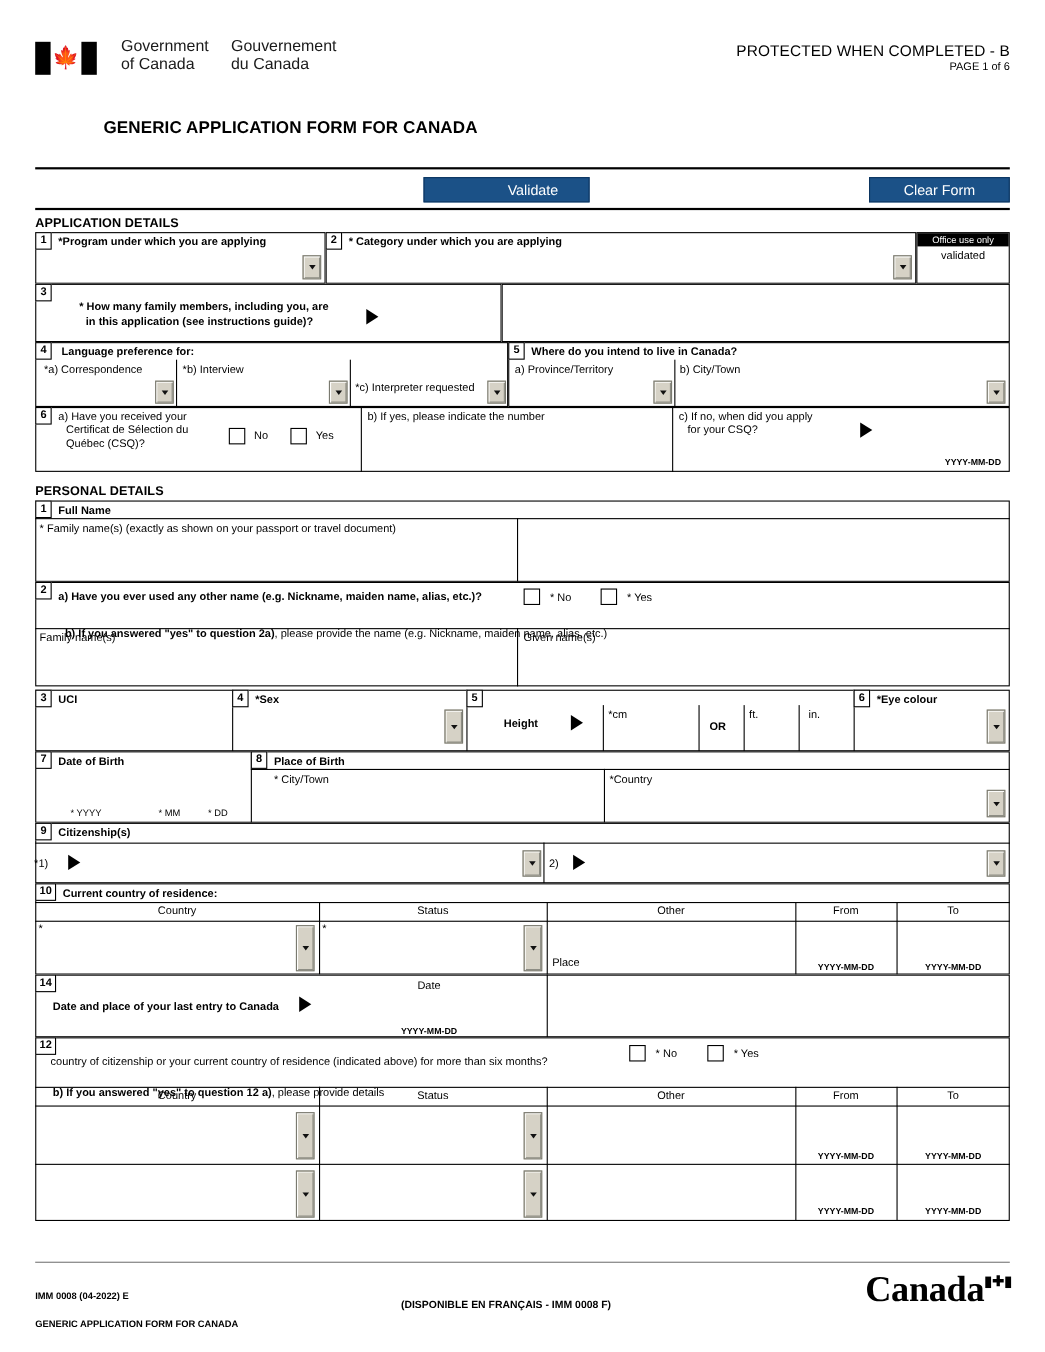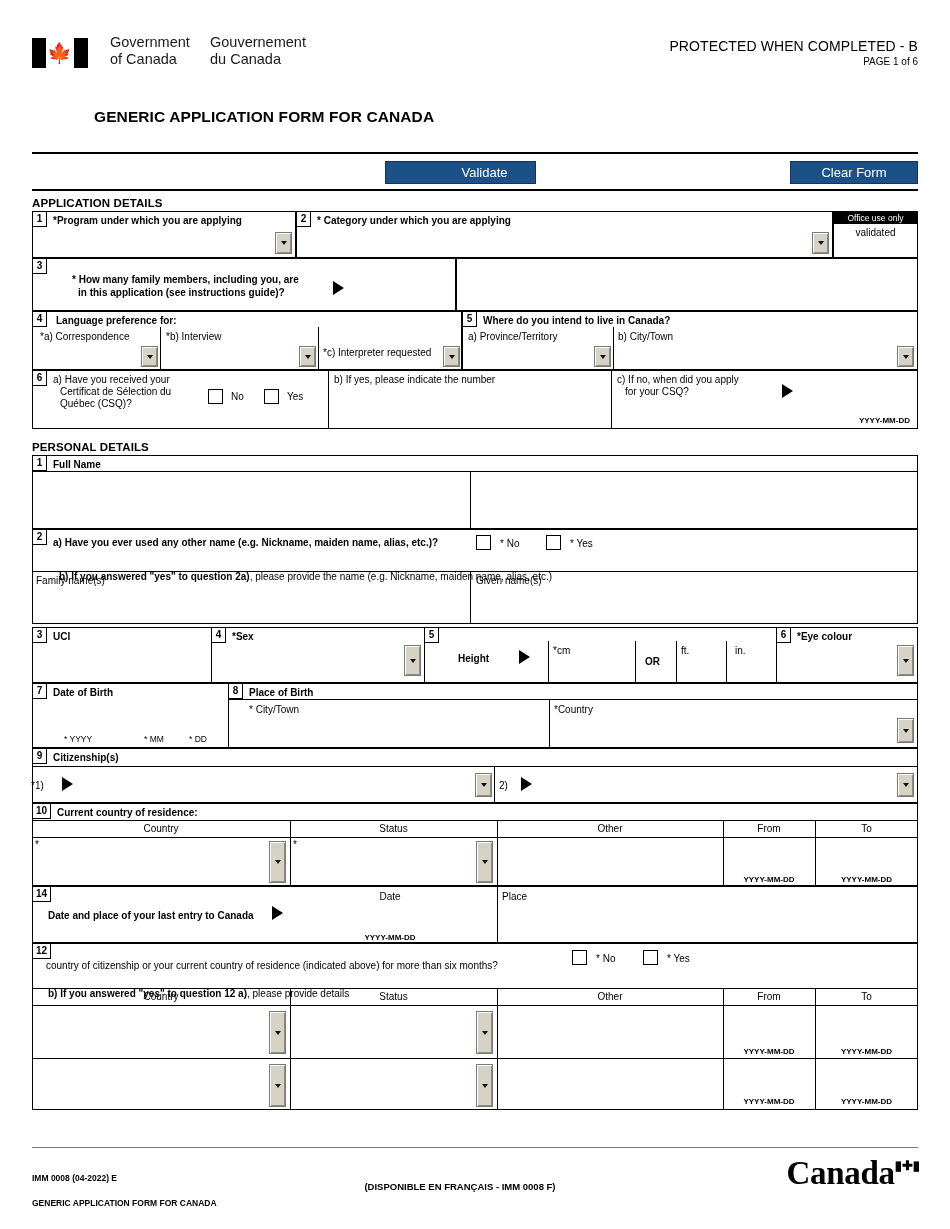--- a/index.html
+++ b/index.html
@@ -194,20 +194,21 @@
   <div class="tri" style="left:782px;top:384px;"></div>
   <div class="lbl r tiny" style="left:800px;top:415px;width:110px;font-weight:bold;">YYYY-MM-DD</div>
 
   <div class="sechead" style="left:32px;top:441px;">PERSONAL DETAILS</div>
 
   <div class="bx" style="left:32px;top:455px;width:886px;height:74px;"></div>
   <div class="num" style="left:32px;top:455px;width:15px;height:16px;">1</div>
   <div class="lbl b" style="left:53px;top:459px;width:140px;">Full Name</div>
   <div class="bxt" style="left:32px;top:471px;width:886px;"></div>
   <div class="bxl" style="left:470px;top:471px;height:58px;"></div>
+  <div class="lbl" style="left:36px;top:476px;width:420px;">* Family name(s)  (exactly as shown on your passport or travel document)</div>
 
   <div class="bx" style="left:32px;top:529px;width:886px;height:95px;"></div>
   <div class="num" style="left:32px;top:529px;width:15px;height:16px;">2</div>
   <div class="lbl b" style="left:53px;top:537px;width:420px;">a) Have you ever used any other name (e.g. Nickname, maiden name, alias, etc.)?</div>
   <div class="cbx" style="left:476px;top:535px;"></div>
   <div class="lbl" style="left:500px;top:538px;width:35px;">* No</div>
   <div class="cbx" style="left:546px;top:535px;"></div>
   <div class="lbl" style="left:570px;top:538px;width:35px;">* Yes</div>
   <div class="lbl" style="left:59px;top:558px;width:560px;">
     <b>b) If you answered "yes" to question 2a)</b><span>, please provide the name (e.g. Nickname, maiden name, alias, etc.)</span>
@@ -293,21 +294,21 @@
   <div class="lbl c tiny" style="left:723px;top:874px;width:92px;font-weight:bold;">YYYY-MM-DD</div>
   <div class="lbl c tiny" style="left:815px;top:874px;width:103px;font-weight:bold;">YYYY-MM-DD</div>
 
   <div class="bx" style="left:32px;top:886px;width:886px;height:57px;"></div>
   <div class="num" style="left:32px;top:886px;width:19px;height:16px;">14</div>
   <div class="lbl b" style="left:48px;top:910px;width:240px;">Date and place of your last entry to Canada</div>
   <div class="tri" style="left:272px;top:906px;"></div>
   <div class="lbl c" style="left:330px;top:891px;width:120px;">Date</div>
   <div class="lbl c tiny" style="left:330px;top:932px;width:120px;font-weight:bold;">YYYY-MM-DD</div>
   <div class="bxl" style="left:497px;top:886px;height:57px;"></div>
-  <div class="lbl" style="left:502px;top:891px;width:120px;">Place</div>
+  <div class="lbl" style="left:502px;top:870px;width:120px;">Place</div>
 
   <div class="bx" style="left:32px;top:943px;width:886px;height:167px;"></div>
   <div class="num" style="left:32px;top:943px;width:19px;height:16px;">12</div>
   <div class="lbl" style="left:46px;top:960px;width:530px;">country of citizenship or your current country of residence (indicated above) for more than six months?</div>
   <div class="cbx" style="left:572px;top:950px;"></div>
   <div class="lbl" style="left:596px;top:953px;width:35px;">* No</div>
   <div class="cbx" style="left:643px;top:950px;"></div>
   <div class="lbl" style="left:667px;top:953px;width:35px;">* Yes</div>
   <div class="lbl" style="left:48px;top:975px;width:520px;">
     <b>b) If you answered "yes" to question 12 a)</b><span>, please provide details</span>

